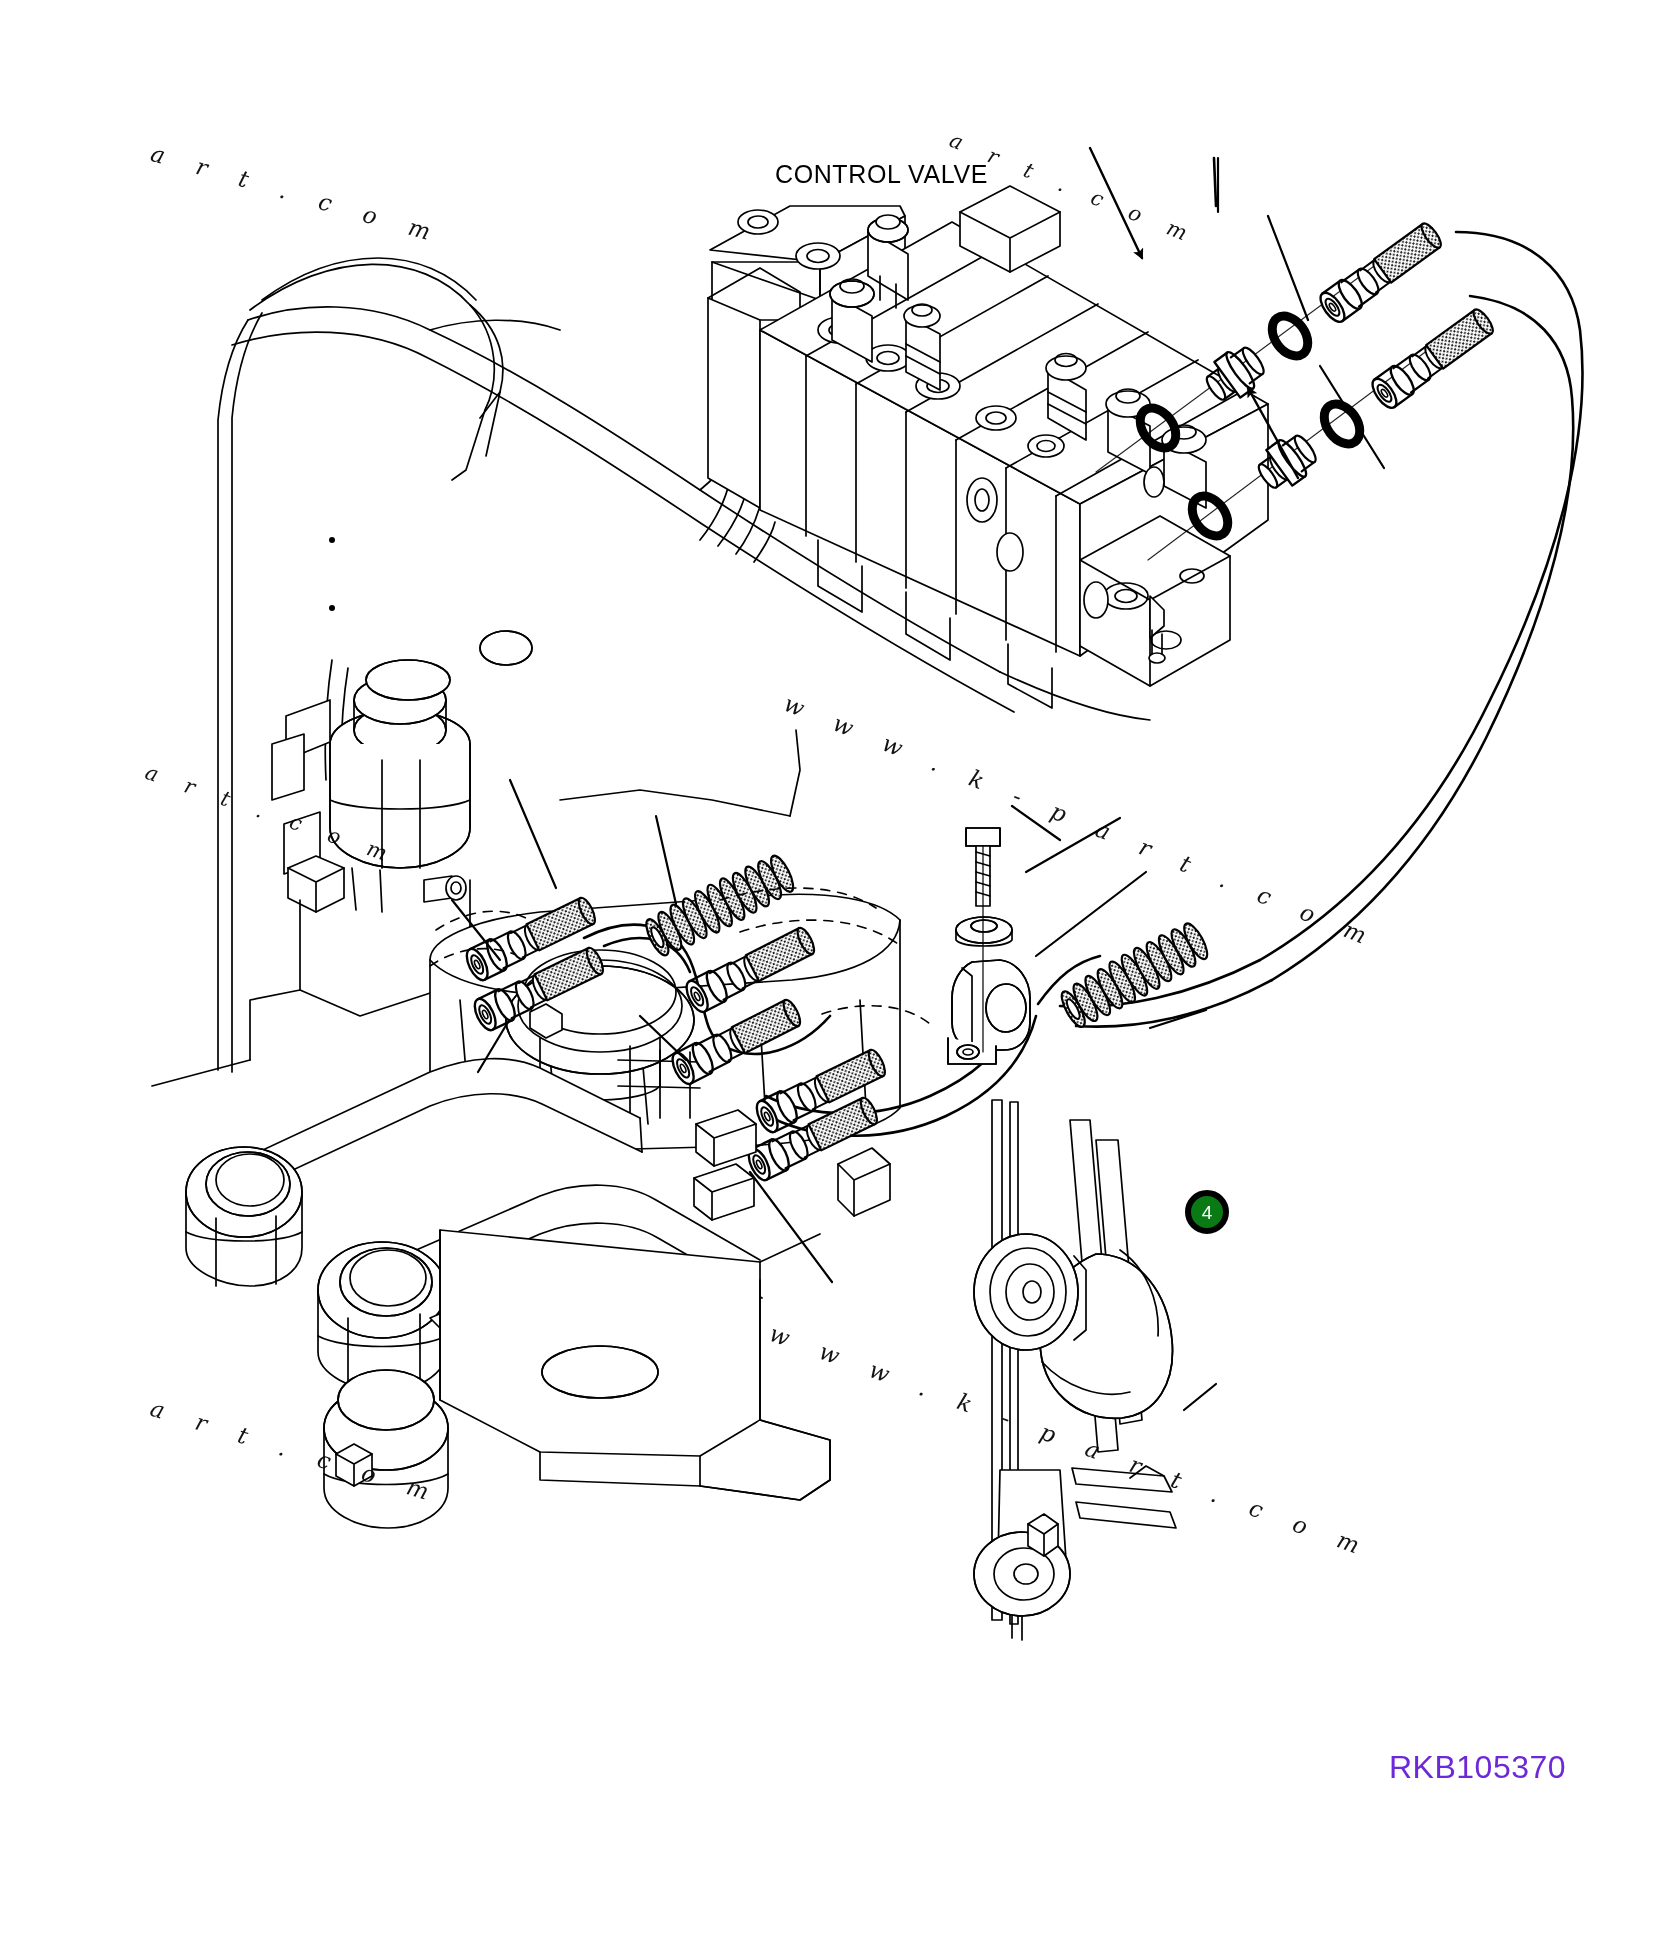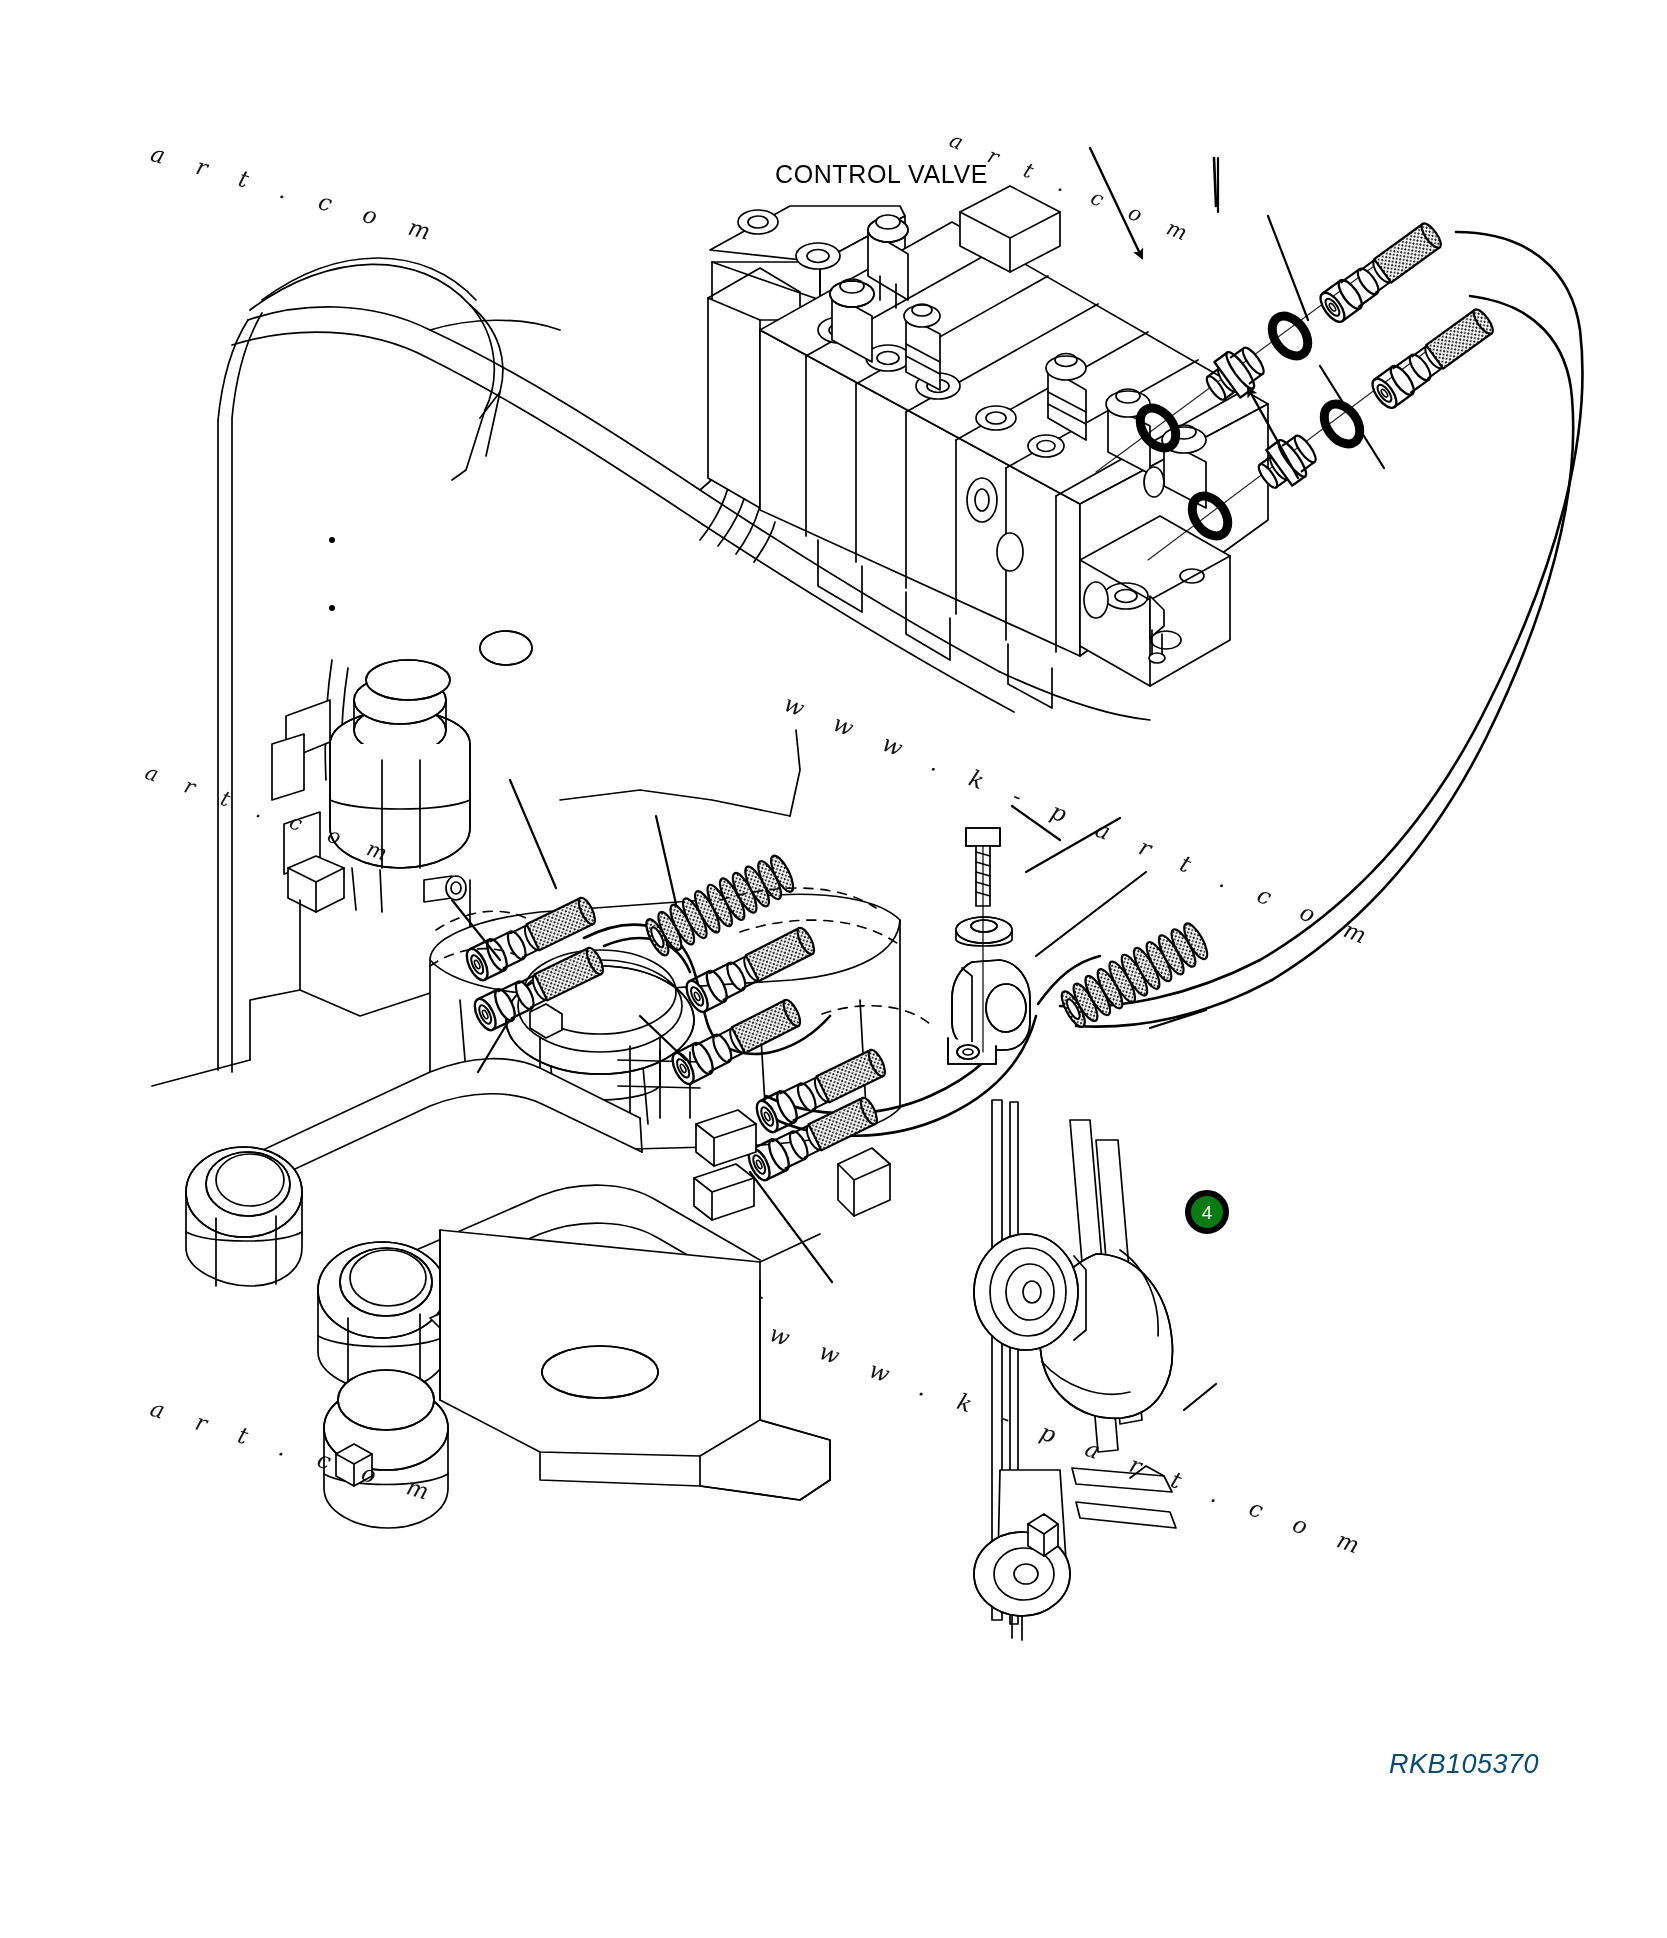--- a/index.html
+++ b/index.html
@@ -11,22 +11,22 @@
   }
   #sheet{position:absolute;inset:0;width:1667px;height:1938px;}
   svg.layer{position:absolute;left:0;top:0;width:1667px;height:1938px;}
 
   
   .title-label{
     position:absolute;font-size:25px;letter-spacing:.6px;
     font-family:"Liberation Sans", sans-serif;color:#000;white-space:nowrap;margin-left:36px;
   }
   .sheet-code{
-    position:absolute;font-size:27px;letter-spacing:.5px;
-    font-family:"Liberation Sans", sans-serif;color:#0c4a6e;white-space:nowrap;font-style:italic;
+    position:absolute;font-size:32px;letter-spacing:.5px;
+    font-family:"Liberation Sans", sans-serif;color:#6d28d9;white-space:nowrap;
   }
 
   
   .callout{
     position:absolute;width:44px;height:44px;border-radius:50%;
     background:#0a7a14;border:6px solid #000;box-sizing:border-box;
     display:flex;align-items:center;justify-content:center;
     color:#ffffff;font-size:19px;font-family:"Liberation Sans", sans-serif;
     line-height:1;
   }

